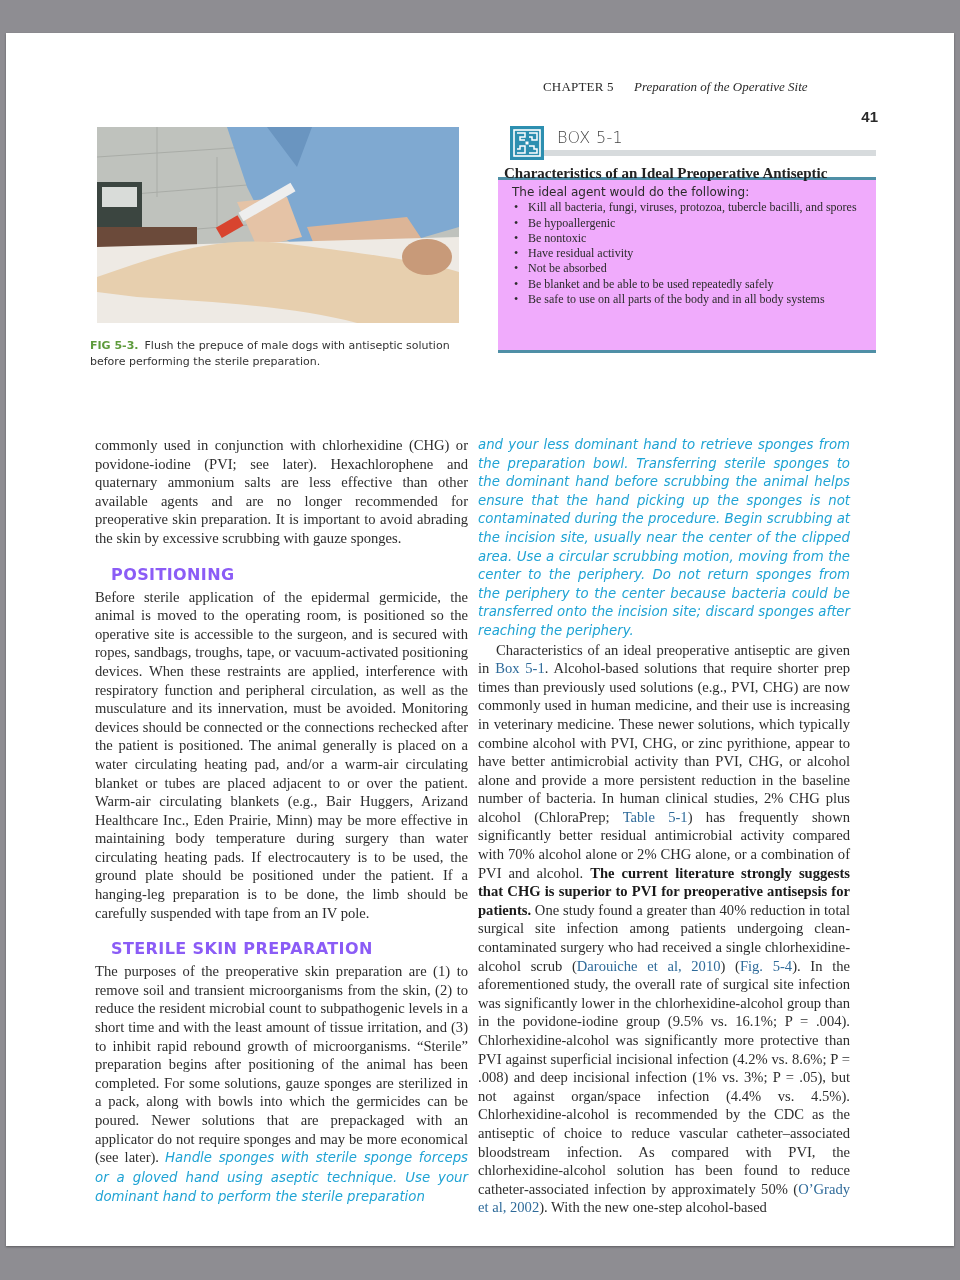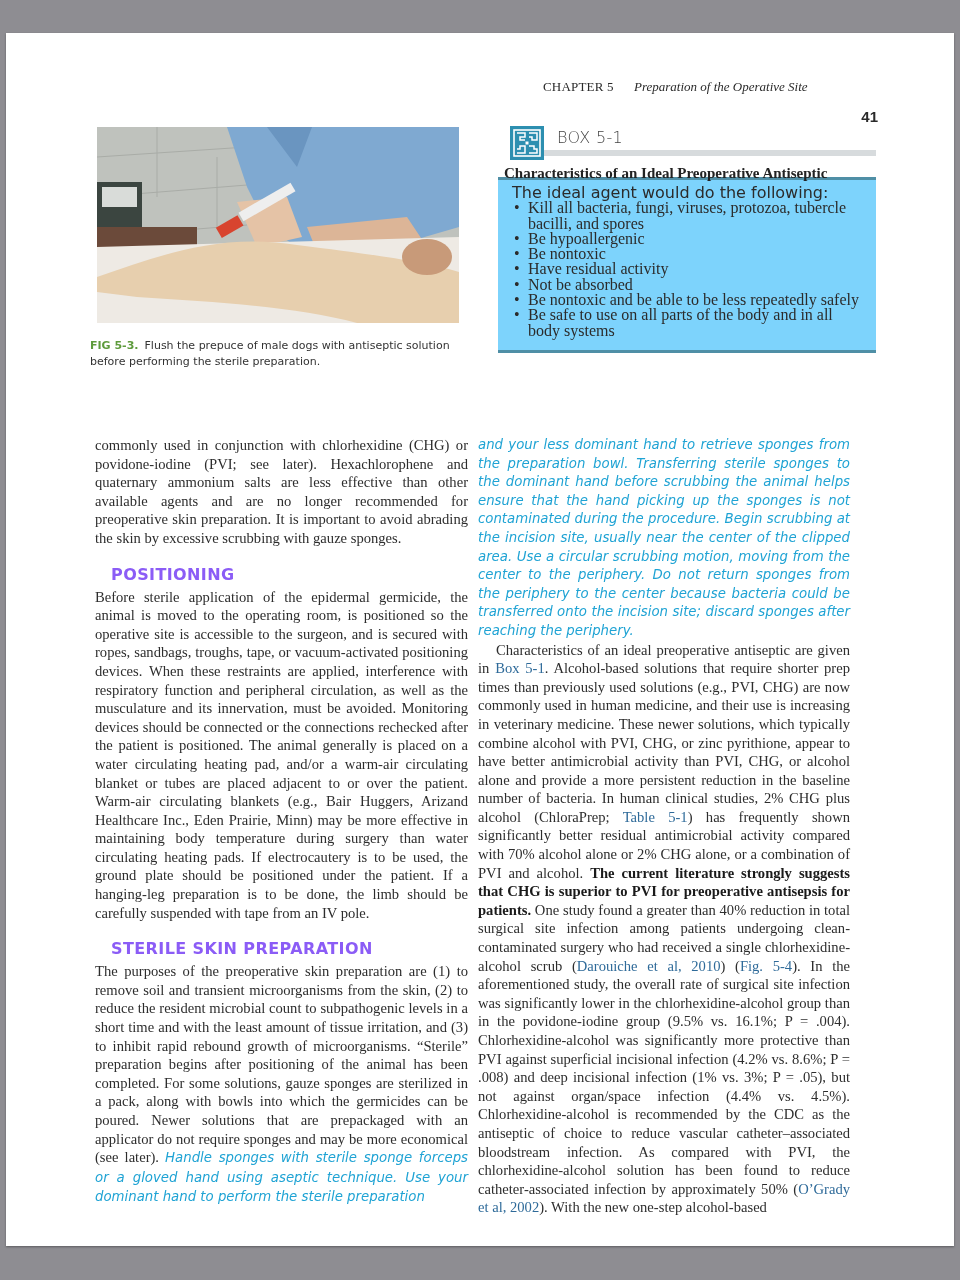--- a/index.html
+++ b/index.html
@@ -14,21 +14,21 @@
   .figure { position: absolute; left: 91px; top: 94px; width: 362px; height: 196px; overflow: hidden; background: #c5c6c2; }
   .fig-caption { position: absolute; left: 84px; top: 305px; width: 380px; font-family: "DejaVu Sans", sans-serif; font-size: 11px; line-height: 15.5px; color: #333; }
   .fig-caption .lbl { color: #5e9b3c; font-weight: bold; margin-right: 6px; }
 
   .box { position: absolute; left: 492px; top: 93px; width: 378px; }
   .box-head { position: relative; height: 30px; }
   .box-icon { position: absolute; left: 12px; top: 0; width: 34px; height: 34px; background: #2d8fb0; padding: 3px; z-index: 2; }
   .box-label { position: absolute; left: 59px; top: 2px; font-family: "DejaVu Sans", sans-serif; font-size: 16px; color: #444; font-weight: 300; letter-spacing: 0.3px; }
   .box-bar { position: absolute; left: 12px; right: 0; top: 24px; height: 6px; background: #d7dbdd; }
   .box-title { font-size: 15px; font-weight: bold; color: #222; padding: 9px 0 0 6px; height: 24px; border-bottom: 3px solid #4f8fa6; }
-  .box-body { background: #7dd3fc; padding: 5px 8px 8px 14px; font-family: "DejaVu Sans", sans-serif; font-size: 16px; line-height: 15.3px; color: #2b2b2b; border-bottom: 3px solid #4f8fa6; min-height: 173px; }
+  .box-body { background: #f0abfc; padding: 5px 8px 8px 14px; font-family: "DejaVu Sans", sans-serif; font-size: 12px; line-height: 15.3px; color: #2b2b2b; border-bottom: 3px solid #4f8fa6; min-height: 173px; }
   .box-body ul { list-style: none; }
   .box-body li { position: relative; padding-left: 16px; font-family: Liberation Serif, serif; }
   .box-body li::before { content: "\2022"; position: absolute; left: 2px; top: 0; }
 
   .col { position: absolute; font-size: 14.6px; line-height: 18.6px; text-align: justify; color: #2d2d2d; }
   .col p { margin: 0; }
   .col-left { left: 89px; top: 403px; width: 373px; }
   .col-right { left: 472px; top: 403px; width: 372px; }
   .h2 { font-family: "DejaVu Sans", sans-serif; font-weight: bold; color: #8b5cf6; font-size: 16px; letter-spacing: 0.4px; margin: 17px 0 3px 16px; line-height: 20px; }
   .blue-italic { font-family: "DejaVu Sans", sans-serif; font-style: italic; color: #1fa3d4; font-size: 13.3px; }
@@ -90,21 +90,21 @@
     </div>
     <div class="box-title">Characteristics of an Ideal Preoperative Antiseptic</div>
     <div class="box-body">
       <div>The ideal agent would do the following:</div>
       <ul>
         <li>Kill all bacteria, fungi, viruses, protozoa, tubercle bacilli, and spores</li>
         <li>Be hypoallergenic</li>
         <li>Be nontoxic</li>
         <li>Have residual activity</li>
         <li>Not be absorbed</li>
-        <li>Be nontoxic and be able to be less repeatedly safely</li>
+        <li>Be blanket and be able to be used repeatedly safely</li>
         <li>Be safe to use on all parts of the body and in all body systems</li>
       </ul>
     </div>
   </div>
 
   <div class="col col-left">
     <p>commonly used in conjunction with chlorhexidine (CHG) or povidone-iodine (PVI; see later). Hexachlorophene and quaternary ammonium salts are less effective than other available agents and are no longer recommended for preoperative skin preparation. It is important to avoid abrading the skin by excessive scrubbing with gauze sponges.</p>
     <div class="h2">POSITIONING</div>
     <p>Before sterile application of the epidermal germicide, the animal is moved to the operating room, is positioned so the operative site is accessible to the surgeon, and is secured with ropes, sandbags, troughs, tape, or vacuum-activated positioning devices. When these restraints are applied, interference with respiratory function and peripheral circulation, as well as the musculature and its innervation, must be avoided. Monitoring devices should be connected or the connections rechecked after the patient is positioned. The animal generally is placed on a water circulating heating pad, and/or a warm-air circulating blanket or tubes are placed adjacent to or over the patient. Warm-air circulating blankets (e.g., Bair Huggers, Arizand Healthcare Inc., Eden Prairie, Minn) may be more effective in maintaining body temperature during surgery than water circulating heating pads. If electrocautery is to be used, the ground plate should be positioned under the patient. If a hanging-leg preparation is to be done, the limb should be carefully suspended with tape from an IV pole.</p>
     <div class="h2">STERILE SKIN PREPARATION</div>

